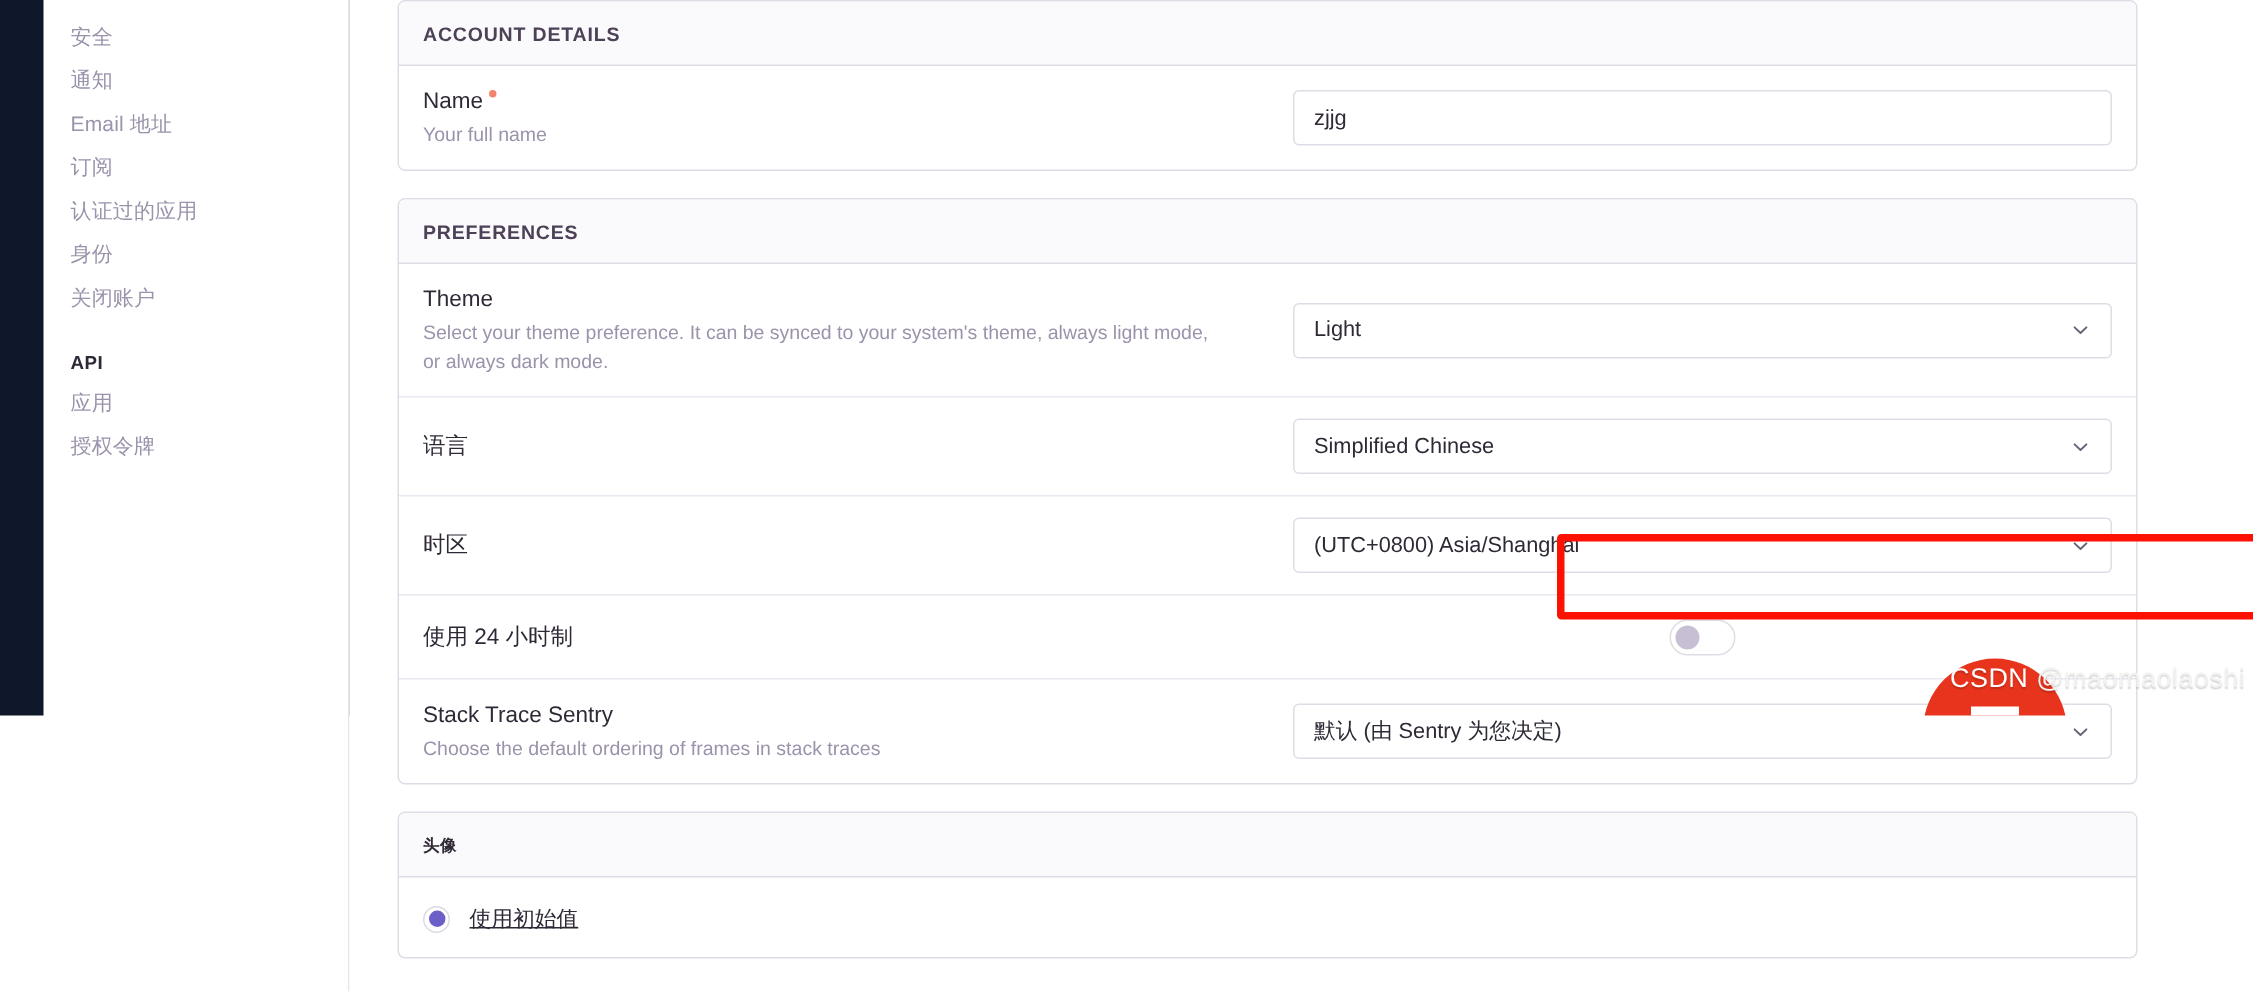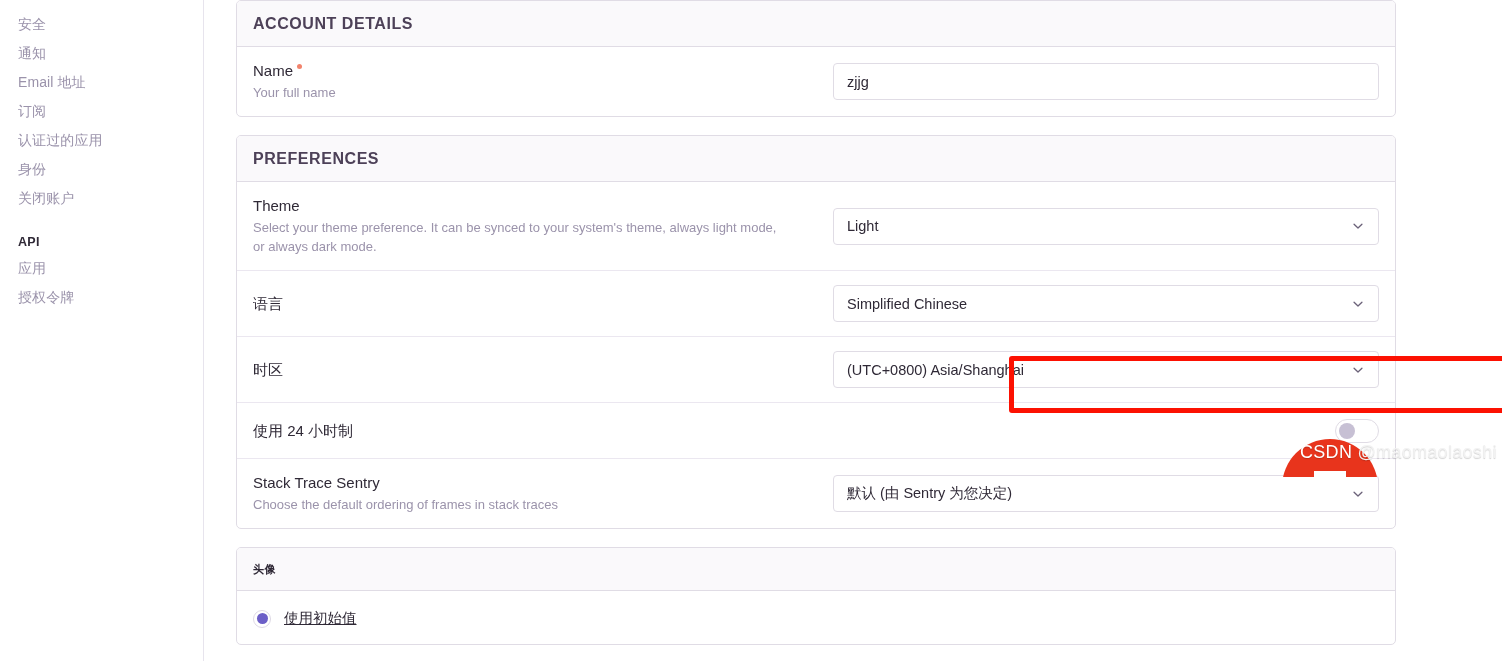--- a/index.html
+++ b/index.html
@@ -7,20 +7,21 @@
     width: 1502px; height: 661px;
     background: #ffffff;
     font-family: "Liberation Sans", "DejaVu Sans", sans-serif;
     overflow: hidden;
   }
   .page {
     position: relative;
     width: 1502px; height: 477px;
     display: flex;
     background: #0f172a;
+    padding-left: 29px;
   }
 
   
   .sidebar {
     width: 204px;
     flex: 0 0 204px;
     height: 661px;
     background: #ffffff;
     border-right: 1px solid #e7e4ed;
     padding: 10px 0 0 0;
@@ -56,21 +57,21 @@
     background: #ffffff;
     border: 1px solid #e0dce5;
     border-radius: 5px;
     margin-bottom: 18px;
     overflow: hidden;
   }
   .panel-header {
     background: #faf9fb;
     border-bottom: 1px solid #e0dce5;
     padding: 14px 16px 13px 16px;
-    font-size: 16px;
+    font-size: 13px;
     font-weight: bold;
     letter-spacing: 0.55px;
     color: #4d4158;
     text-transform: uppercase;
   }
   .panel-header.cjk {
     text-transform: none;
     letter-spacing: 0.4px;
     font-size: 11px;
     color: #2f2936;
@@ -104,21 +105,21 @@
   .row-help {
     font-size: 13px;
     color: #9b93ab;
     line-height: 19px;
     margin-top: 2px;
     max-width: 530px;
   }
   .row-field {
     flex: 1 1 auto;
     display: flex;
-    justify-content: flex-end;
+    justify-content: center;
   }
 
   .text-input, .select-box {
     width: 546px;
     height: 37px;
     border: 1px solid #e0dce5;
     border-radius: 4px;
     background: #ffffff;
     font-size: 14.5px;
     color: #2f2936;

